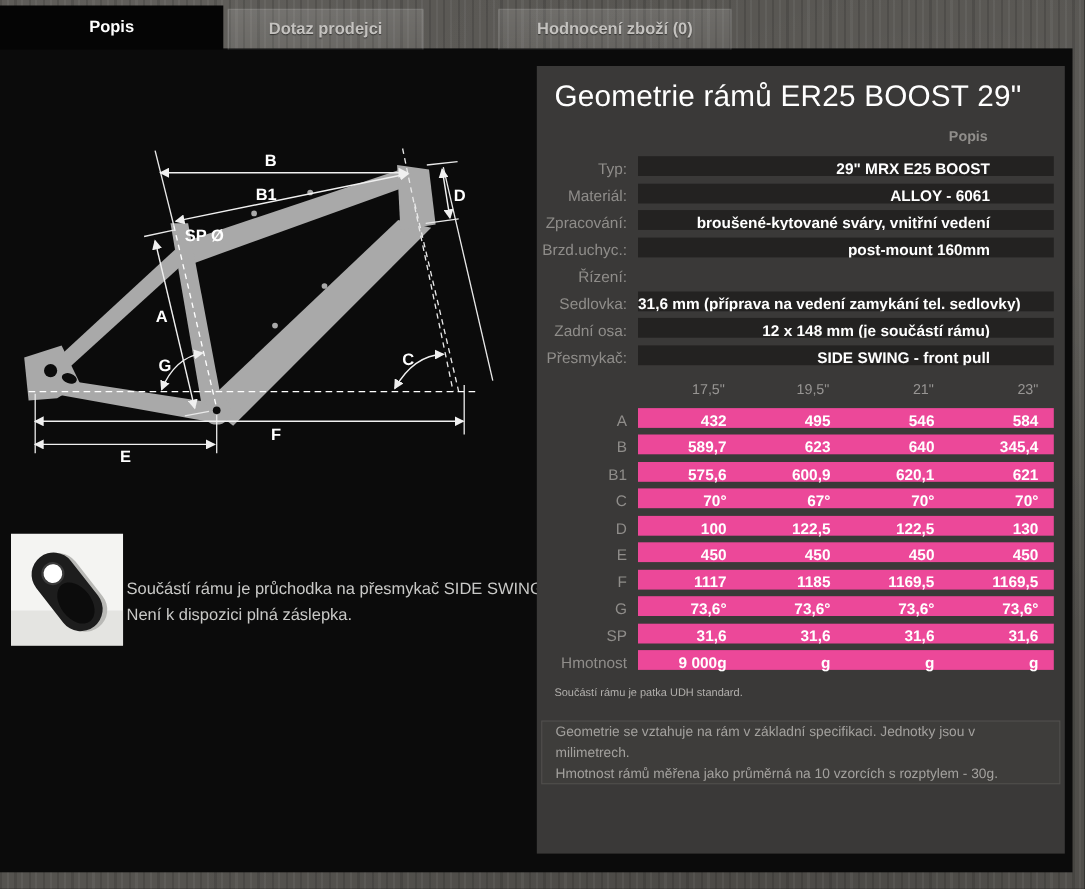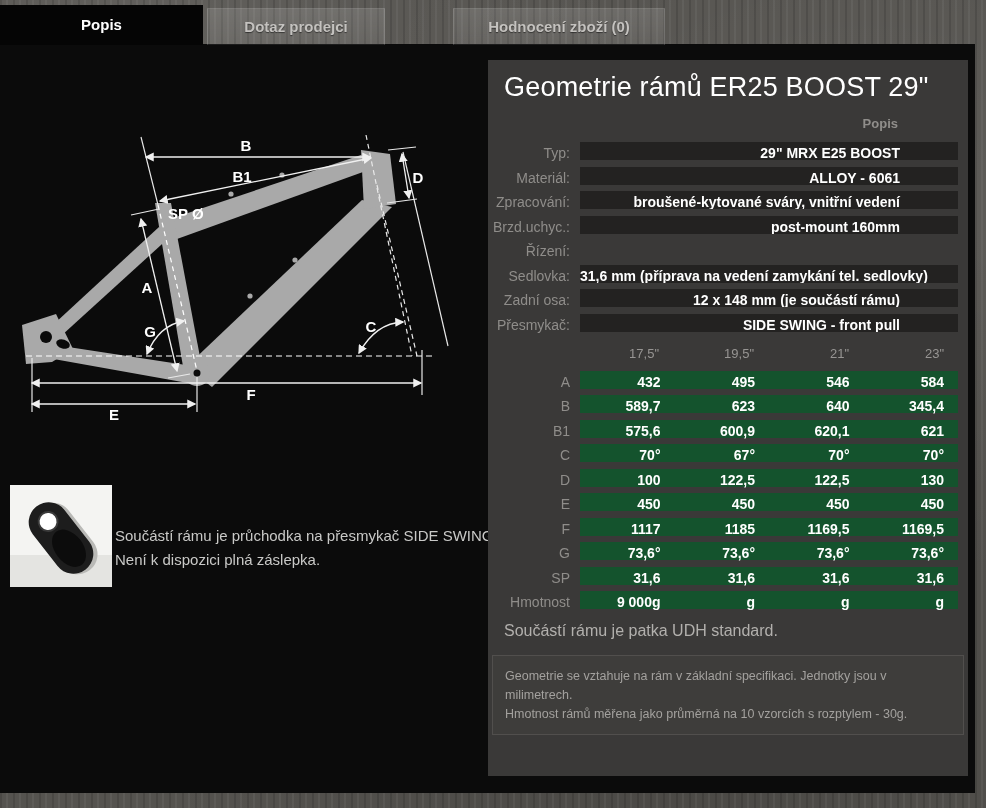--- a/index.html
+++ b/index.html
@@ -41,25 +41,25 @@
   .row-label{width:82px;padding-right:6px;flex:none;text-align:right;color:#8f8d8a;font-size:14px;}
   .spec-value{flex:1;margin-left:4px;margin-right:10px;background:#232221;color:#ffffff;
     font-weight:bold;font-size:14px;text-align:right;padding-right:58px;box-sizing:border-box;
     white-space:nowrap;overflow:hidden;}
 
   .geo-table{margin-top:13px;}
   .geo-head{display:flex;height:18px;line-height:18px;margin-bottom:8px;}
   .geo-head-spacer{width:86px;flex:none;}
   .geo-head-cell{flex:1;text-align:right;padding-right:14px;color:#979593;font-size:13px;}
   .geo-head-wrap{flex:1;display:flex;margin-left:4px;margin-right:10px;}
-  .geo-values{flex:1;display:flex;margin-left:4px;margin-right:10px;background:#14532d;}
+  .geo-values{flex:1;display:flex;margin-left:4px;margin-right:10px;background:#ec4899;}
   .geo-cell{flex:1;text-align:right;padding-right:14px;color:#ffffff;font-weight:bold;font-size:14px;box-sizing:border-box;}
 
-  .panel-note{margin:12px 16px 0;height:20px;line-height:20px;color:#b2b0ad;font-size:16px;}
-  .footnotes{margin:14px 4px 0;border:1px solid #514f4d;background:#3e3d3b;padding:11px 12px;
+  .panel-note{margin:12px 16px 0;height:20px;line-height:20px;color:#b2b0ad;font-size:10px;}
+  .footnotes{margin:14px 4px 0;border:1px solid #514f4d;background:#3e3d3b;padding:0 12px;
     color:#a3a19e;font-size:12.5px;line-height:1.5;}
 
   
   .diagram{left:0;top:55px;}
   .dim-label{fill:#ffffff;font-weight:bold;font-size:15px;font-family:"Liberation Sans",sans-serif;}
 
   
   .grommet{left:10px;top:485px;width:102px;height:102px;}
   .side-note{left:115px;top:524px;color:#c9c9c7;font-size:15px;line-height:24px;}
 </style>

